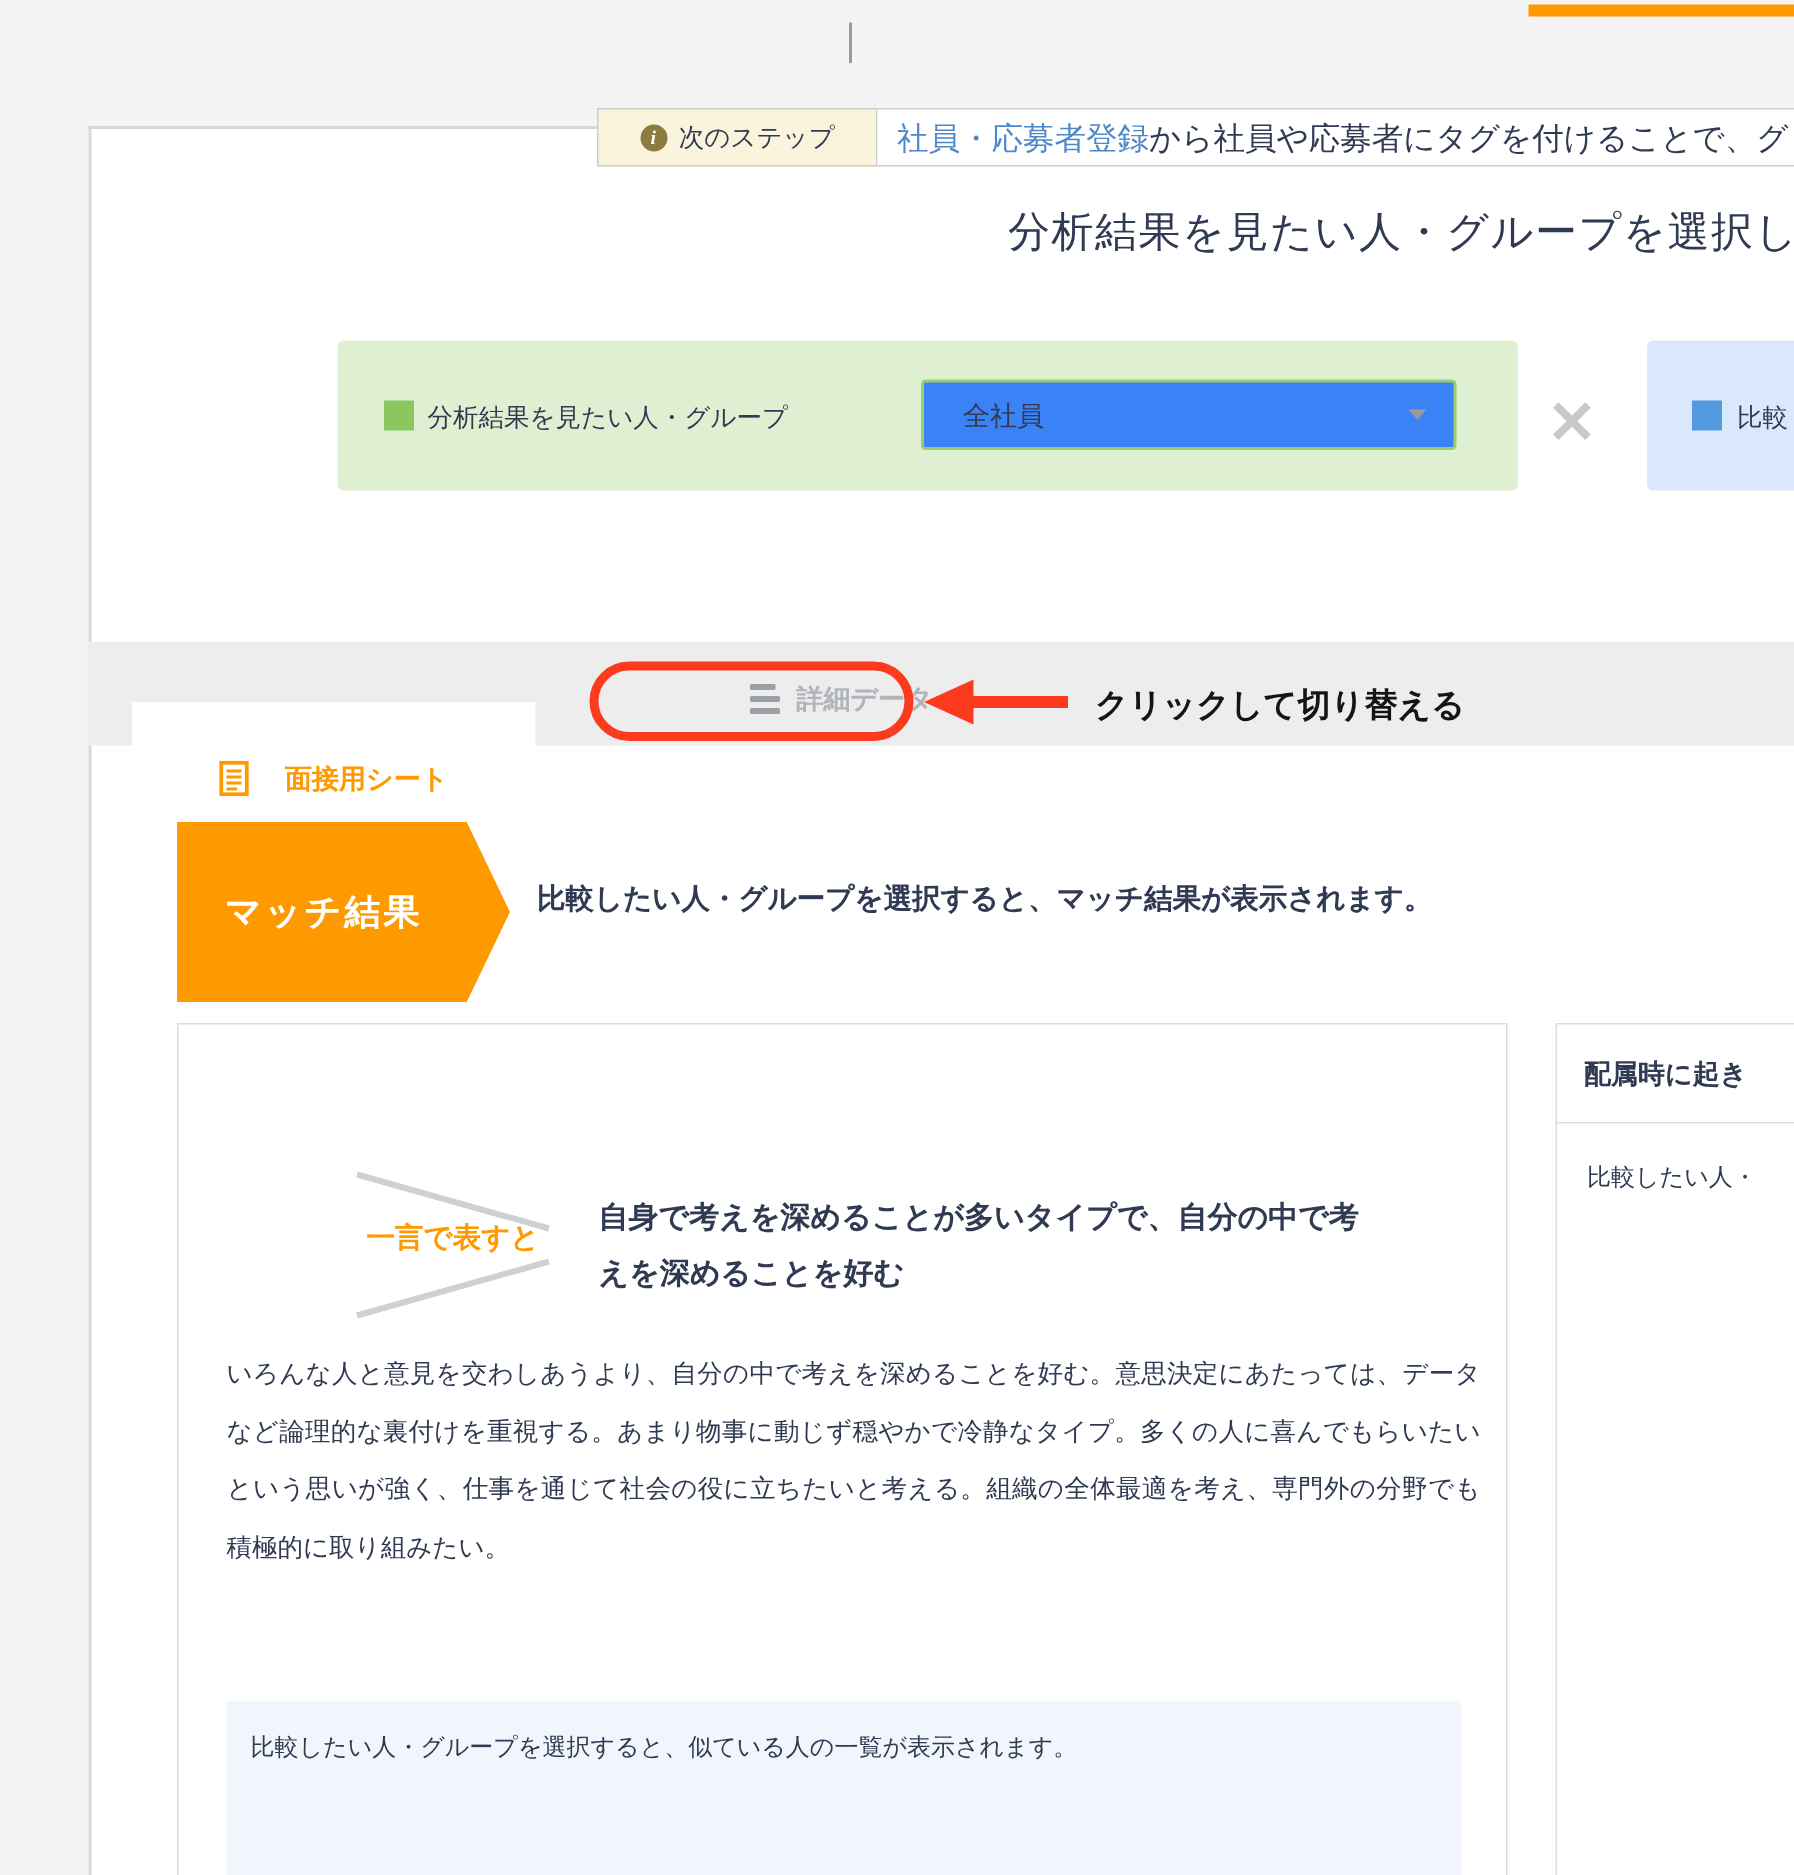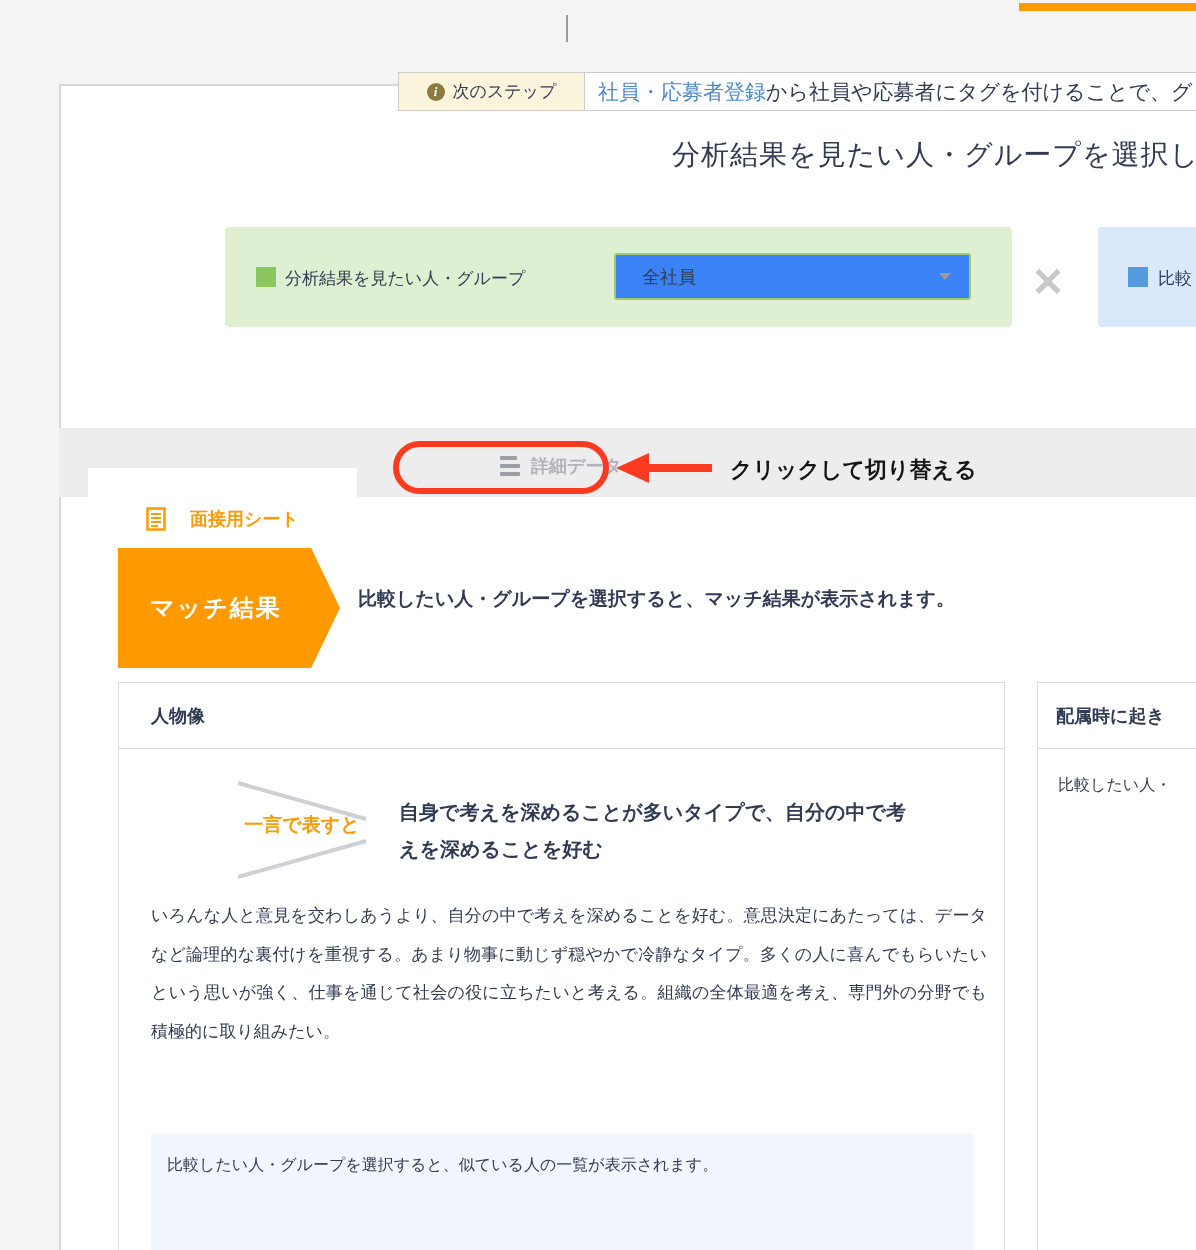--- a/index.html
+++ b/index.html
@@ -209,21 +209,20 @@
   <div class="red-ring"></div>
   <div class="arrow-head"></div>
   <div class="arrow-line"></div>
   <div class="ann-text">クリックして切り替える</div>
 </div>
 
 <div class="match-badge">マッチ結果</div>
 <div class="match-desc">比較したい人・グループを選択すると、マッチ結果が表示されます。</div>
 
 <div class="card card-l">
-  <div class="card-head">人物像</div>
 
   <svg class="catch-deco" width="132" height="98" viewBox="0 0 132 98">
     <polyline points="2,2 130,38" stroke="#cdd0d4" stroke-width="4" fill="none"></polyline>
     <polyline points="2,96 130,60" stroke="#cdd0d4" stroke-width="4" fill="none"></polyline>
   </svg>
   <div class="catch-label">一言で表すと</div>
   <div class="catch-text">自身で考えを深めることが多いタイプで、自分の中で考えを深めることを好む</div>
 
   <div class="persona-body">いろんな人と意見を交わしあうより、自分の中で考えを深めることを好む。意思決定にあたっては、データなど論理的な裏付けを重視する。あまり物事に動じず穏やかで冷静なタイプ。多くの人に喜んでもらいたいという思いが強く、仕事を通じて社会の役に立ちたいと考える。組織の全体最適を考え、専門外の分野でも積極的に取り組みたい。</div>
 

